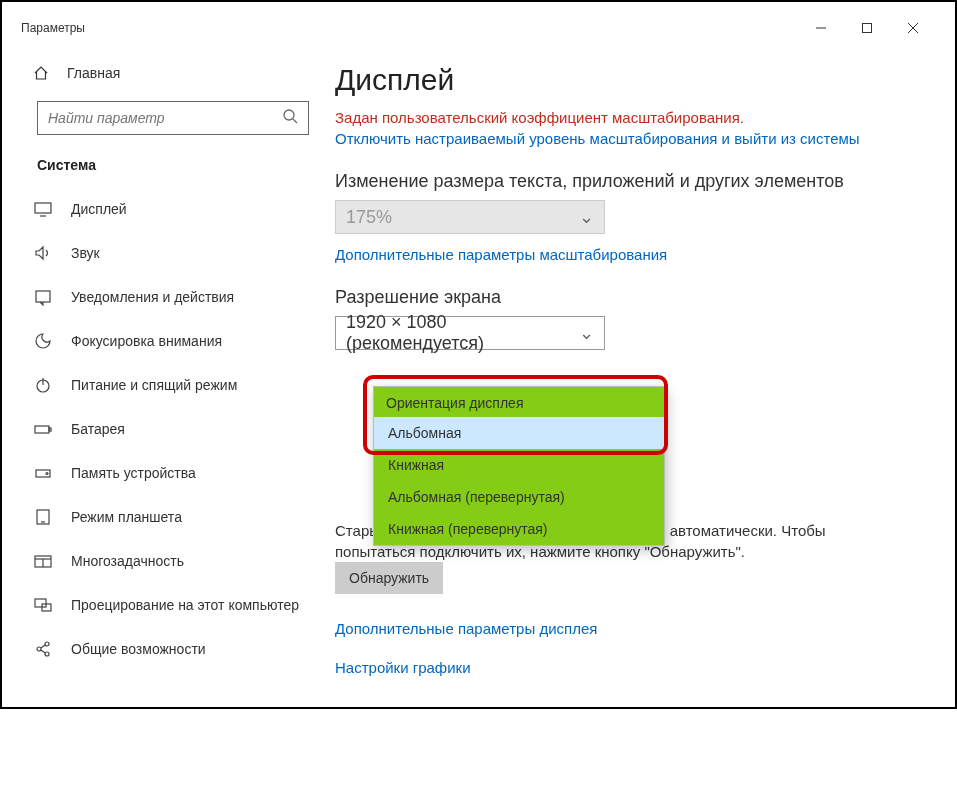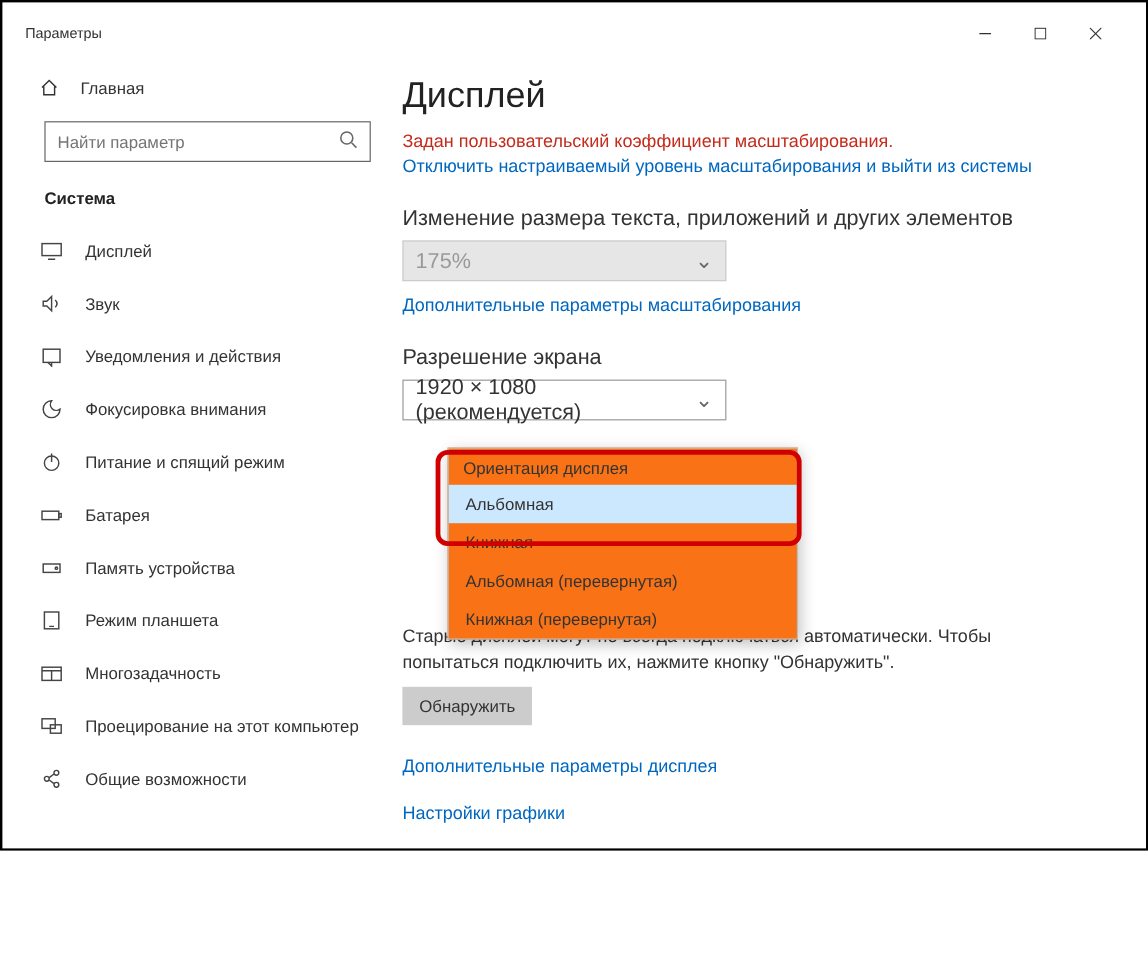--- a/index.html
+++ b/index.html
@@ -10,40 +10,40 @@
 .titlebar-title { flex: 0 0 auto; }
 .titlebar-spacer { flex: 1; }
 .win-btn { width: 46px; height: 30px; display: flex; align-items: center; justify-content: center; font-size: 11px; color: #333; }
 .win-btn svg { width: 10px; height: 10px; }
 .content { flex: 1; display: flex; overflow: hidden; }
 .sidebar { width: 320px; padding: 10px 0 0 0; display: flex; flex-direction: column; }
 .home-row { display: flex; align-items: center; height: 40px; padding: 0 20px; gap: 18px; font-size: 14px; color: #333; }
 .home-row .icon { width: 16px; display:flex; }
 .search-wrap { padding: 8px 24px 12px 24px; }
 .search { border: 1px solid #666; height: 34px; display: flex; align-items: center; padding: 0 10px; background: #fff; }
-.search input { border: none; outline: none; flex: 1; font-size: 14px; color: #666; background: transparent; }
+.search input { border: none; outline: none; flex: 1; font-size: 14px; color: #666; background: transparent; font-style: italic; }
 .search .sicon { color: #666; }
 .section-title { font-weight: 600; font-size: 14px; padding: 10px 24px 14px 24px; color: #222; }
 .nav { flex:1; overflow:auto; }
 .nav-item { display: flex; align-items: center; height: 44px; padding: 0 20px; gap: 18px; font-size: 14px; color: #333; }
 .nav-item .icon { width: 20px; display:flex; justify-content:center; color:#444; }
 
 .main { flex: 1; padding: 20px 30px 20px 2px; overflow: auto; position: relative; }
 .main h1 { font-weight: 400; font-size: 30px; margin-bottom: 10px; color: #222; }
 .warn { color: #c42b1c; font-size: 15px; line-height: 1.4; }
 .link { color: #0067c0; font-size: 15px; line-height: 1.4; }
 .blocklabel { font-size: 18px; color: #333; margin-top: 22px; margin-bottom: 8px; }
 .dd { width: 270px; height: 34px; border: 1px solid #999; display:flex; align-items:center; padding:0 10px; font-size:18px; color:#333; justify-content:space-between; background:#fff;}
 .dd.disabled { background:#e6e6e6; color:#999; border-color:#ccc; }
 .dd .chev { color:#666; }
 .spacer10 { height: 10px; }
 .para { font-size: 15px; color: #333; line-height:1.4; max-width: 520px; }
-.btn { display:inline-block; background:#ccc; padding: 8px 14px; font-size:14px; color:#333; margin-top:10px; }
-
-.dropdown-pop { position: absolute; left: 371px; top: 371px; width: 292px; background:#f97316; border:1px solid #bbb; box-shadow: 2px 4px 12px rgba(0,0,0,0.25); }
+.btn { display:inline-block; background:#ccc; padding: 8px 14px; font-size:14px; color:#333; }
+
+.dropdown-pop { position: absolute; left: 371px; top: 384px; width: 292px; background:#84cc16; border:1px solid #bbb; box-shadow: 2px 4px 12px rgba(0,0,0,0.25); }
 .dropdown-pop .hdr { padding: 8px 12px 6px 12px; font-size: 14px; color:#333; }
 .dropdown-pop .opt { padding: 8px 14px; font-size: 14px; color:#333; }
 .dropdown-pop .opt.sel { background:#cce8ff; }
 .highlight-ring { position:absolute; border: 4px solid #d10000; border-radius: 10px; pointer-events: none; }
 .h-top { left: 361px; top: 373px; width: 305px; height: 80px; }
 </style>
 </head>
 <body>
 
 <div class="frame">

